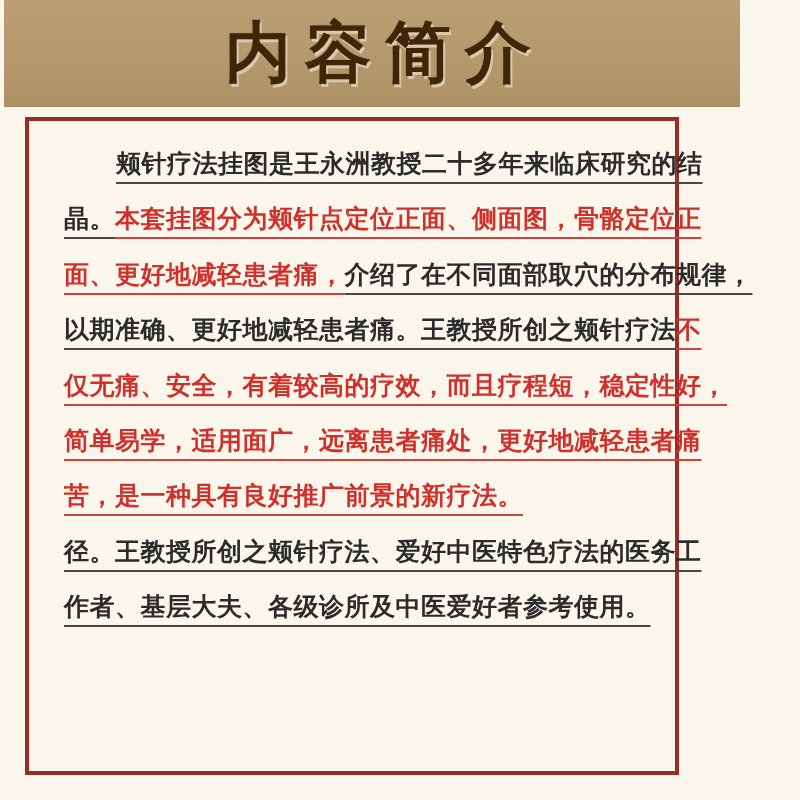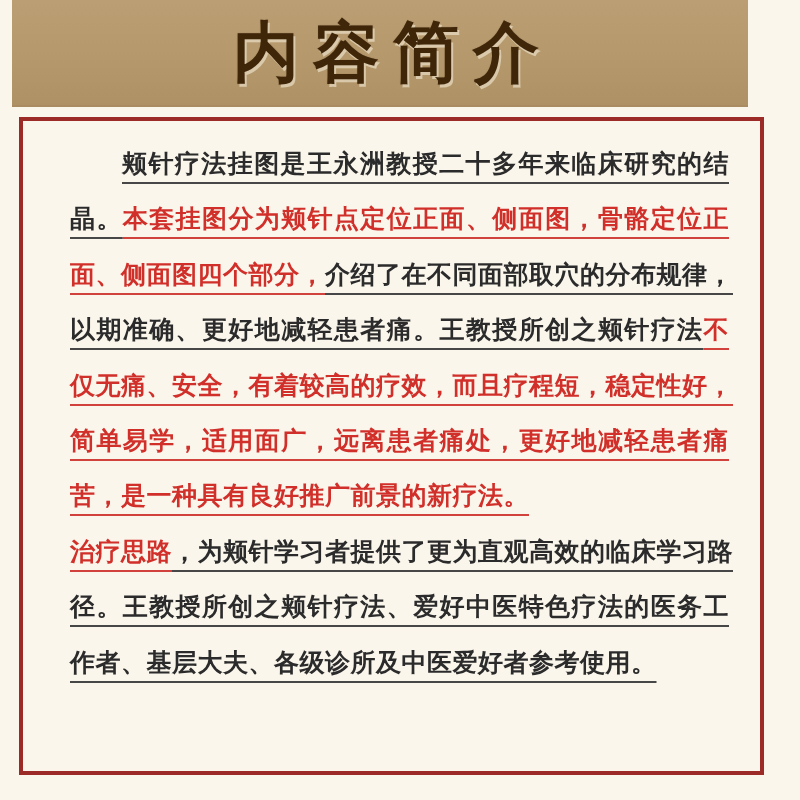--- a/index.html
+++ b/index.html
@@ -10,38 +10,37 @@
   html,body{ width:800px; height:800px; }
   body{
     background:var(--cream);
     font-family:"Liberation Serif","DejaVu Serif",serif;
     overflow:hidden;
   }
   .page{ position:relative; width:800px; height:800px; }
 
   
   .band{
-    position:absolute; left:12px; top:0; width:736px; height:107px;
+    position:absolute; left:4px; top:0; width:736px; height:107px;
     background:linear-gradient(180deg,#bb9e73 0%,var(--tan) 55%,#ae9165 100%);
     border-bottom:2px solid rgba(90,60,20,0.18);
     display:flex; align-items:center; justify-content:center;
   }
   .title{
     font-size:66px; font-weight:bold; letter-spacing:14px; padding-left:26px;
     color:var(--title_brown);
     text-shadow:2px 3px 0 rgba(250,243,224,0.55), 0 0 1px rgba(40,20,0,0.4);
     white-space:nowrap;
   }
 
   
   .panel{
-    position:absolute; left:19px; top:117px; width:745px; height:658px;
+    position:absolute; left:25px; top:117px; width:654px; height:658px;
     border:4px solid var(--border);
     background:var(--cream);
-    padding-left:12px;
   }
   .text{
     padding:15px 31px 0 35px;
   }
   .line{
     height:55.4px; line-height:55.4px;
     font-size:25px; font-weight:600;
     text-align:justify; text-align-last:justify;
     white-space:nowrap;
     letter-spacing:0.5px;
@@ -60,23 +59,22 @@
 <body>
 
 <div class="page">
   <header class="band">
     <h1 class="title">内容简介</h1>
   </header>
   <section class="panel">
     <div class="text">
         <div class="line indent"><span class="seg c-ink">颊针疗法挂图是王永洲教授二十多年来临床研究的结</span></div>
         <div class="line"><span class="seg c-ink">晶。</span><span class="seg c-red">本套挂图分为颊针点定位正面、侧面图，骨骼定位正</span></div>
-        <div class="line"><span class="seg c-red">面、侧面图四个部分，</span><span class="seg c-ink">介绍了在不同面部取穴的分布规律，</span></div>
+        <div class="line"><span class="seg c-red">面、更好地减轻患者痛，</span><span class="seg c-ink">介绍了在不同面部取穴的分布规律，</span></div>
         <div class="line"><span class="seg c-ink">以期准确、更好地减轻患者痛。王教授所创之颊针疗法</span><span class="seg c-red">不</span></div>
         <div class="line"><span class="seg c-red">仅无痛、安全，有着较高的疗效，而且疗程短，稳定性好，</span></div>
         <div class="line"><span class="seg c-red">简单易学，适用面广，远离患者痛处，更好地减轻患者痛</span></div>
         <div class="line end"><span class="seg c-red">苦，是一种具有良好推广前景的新疗法。</span></div>
-        <div class="line"><span class="seg c-red">治疗思路</span><span class="seg c-ink">，为颊针学习者提供了更为直观高效的临床学习路</span></div>
         <div class="line"><span class="seg c-ink">径。王教授所创之颊针疗法、爱好中医特色疗法的医务工</span></div>
         <div class="line end"><span class="seg c-ink">作者、基层大夫、各级诊所及中医爱好者参考使用。</span></div>
       </div>
   </section>
 </div>
 
 </body></html>

